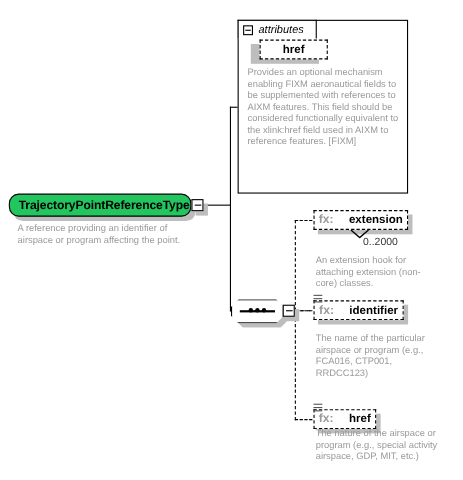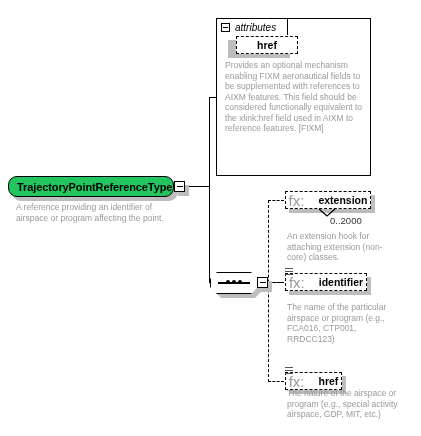--- a/index.html
+++ b/index.html
@@ -145,22 +145,22 @@
     display: flex;
     align-items: center;
     justify-content: center;
     padding: 0 7px;
     font-size: 10.5px;
     white-space: nowrap;
     z-index: 6;
   }
   .el .pfx {
     color: #9a9a9a;
-    font-weight: normal;
-    font-size: 15px;
+    font-weight: bold;
+    font-size: 11px;
     margin-right: 14px;
   }
   .el .nm {
     color: #000;
     font-weight: bold;
   }
   .el-shadow {
     position: absolute;
     background: #bdbdbd;
     height: 18px;

